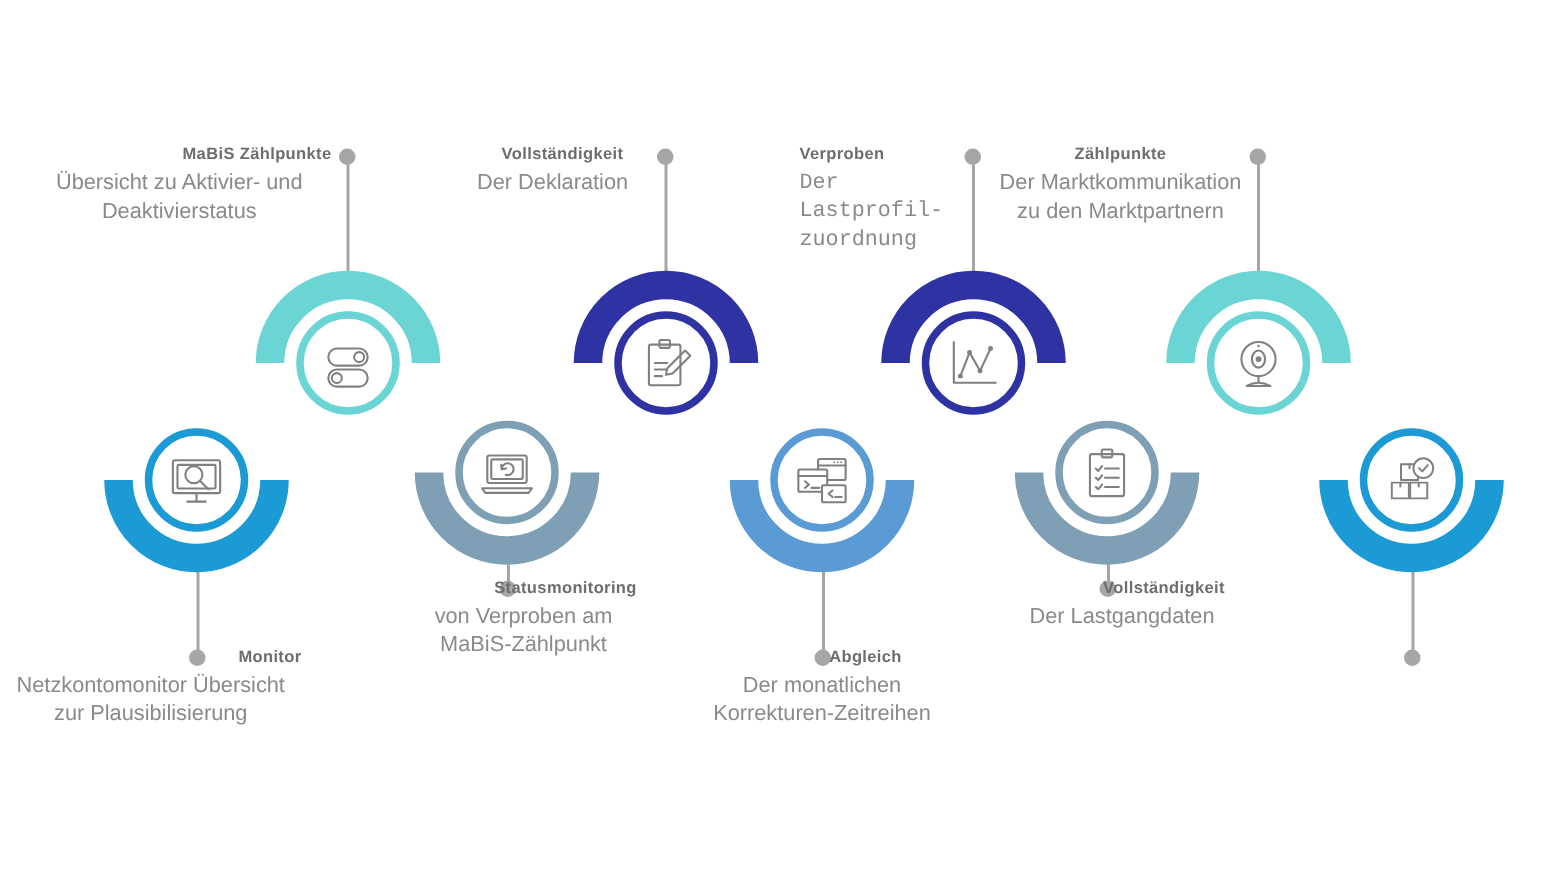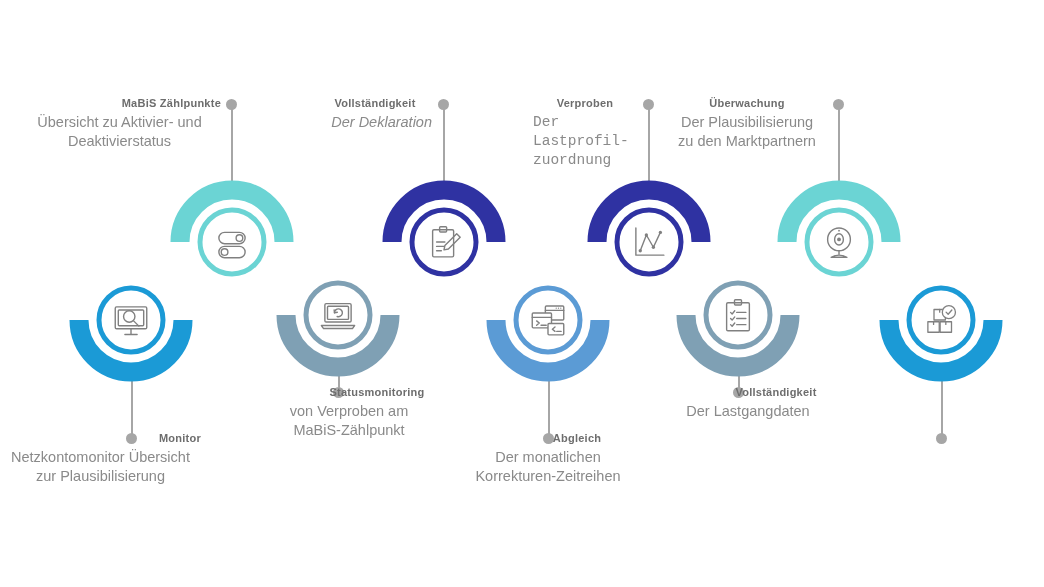--- a/index.html
+++ b/index.html
@@ -305,28 +305,28 @@
   </div>
 
   <div class="label ralign" style="left:18px; top:96px; width:203px;">
     <div class="kicker" style="text-align:right;">MaBiS Zählpunkte</div>
     <div class="desc" style="text-align:center;">Übersicht zu Aktivier- und
 Deaktivierstatus</div>
   </div>
 
   <div class="label center" style="left:318px; top:96px; width:114px;">
     <div class="kicker" style="text-align:center;">Vollständigkeit</div>
-    <div class="desc" style="text-align:right;font-style:italic;">Der Deklaration</div>
+    <div class="desc" style="text-align:left;">Der Deklaration</div>
   </div>
 
   <div class="label center" style="left:533px; top:96px; width:104px;">
-    <div class="kicker" style="text-align:center;">Verproben</div>
+    <div class="kicker" style="">Verproben</div>
     <div class="desc" style="text-align:left;font-family:Liberation Mono, monospace;">Der Lastprofil-
 zuordnung</div>
   </div>
 
   <div class="label center" style="left:666px; top:96px; width:162px;">
-    <div class="kicker" style="text-align:center;">Überwachung</div>
-    <div class="desc" style="text-align:center;">Der Plausibilisierung
+    <div class="kicker" style="text-align:center;">Zählpunkte</div>
+    <div class="desc" style="text-align:center;">Der Marktkommunikation
 zu den Marktpartnern</div>
   </div>
 
 </div>
 
 </body></html>

